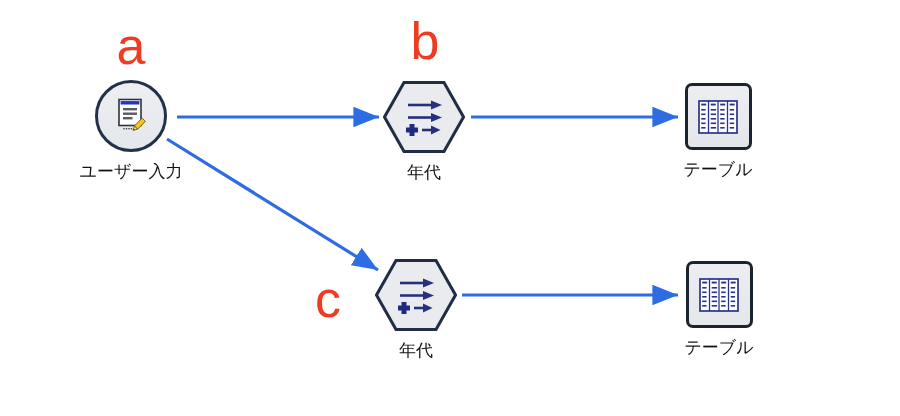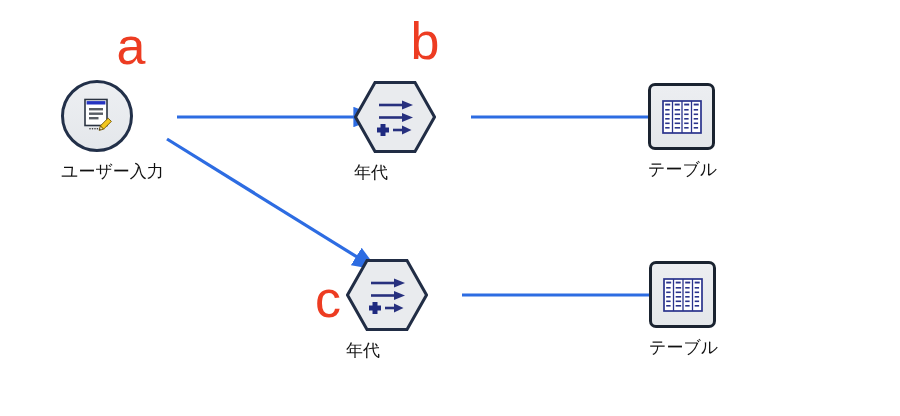--- a/index.html
+++ b/index.html
@@ -11,21 +11,21 @@
   .edge { stroke:#2d6ce2; stroke-width:3.2px; fill:none; }
 
   .annot {
     position:absolute; width:70px; text-align:center;
     color:#ed3c22; font-size:52px; line-height:1; font-weight:400;
   }
   #annot-a { left:96px;  top:20px; }
   #annot-b { left:390px; top:15px; }
   #annot-c { left:293px; top:273px; }
 
-  .node { position:absolute; width:140px; display:flex; flex-direction:column; align-items:flex-start; cursor:pointer; }
+  .node { position:absolute; width:140px; display:flex; flex-direction:column; align-items:center; cursor:pointer; }
   #node-user-input   { left:61px;  top:80px;  }
   #node-derive-top   { left:354px; top:81px;  }
   #node-table-top    { left:648px; top:83px;  }
   #node-derive-bottom{ left:346px; top:259px; }
   #node-table-bottom { left:649px; top:261px; }
 
   .circle {
     width:66px; height:66px; border:3px solid #223049; border-radius:50%;
     background:linear-gradient(180deg,#edeff2 0%,#e4e7eb 100%);
     display:flex; align-items:center; justify-content:center; box-sizing:content-box;

